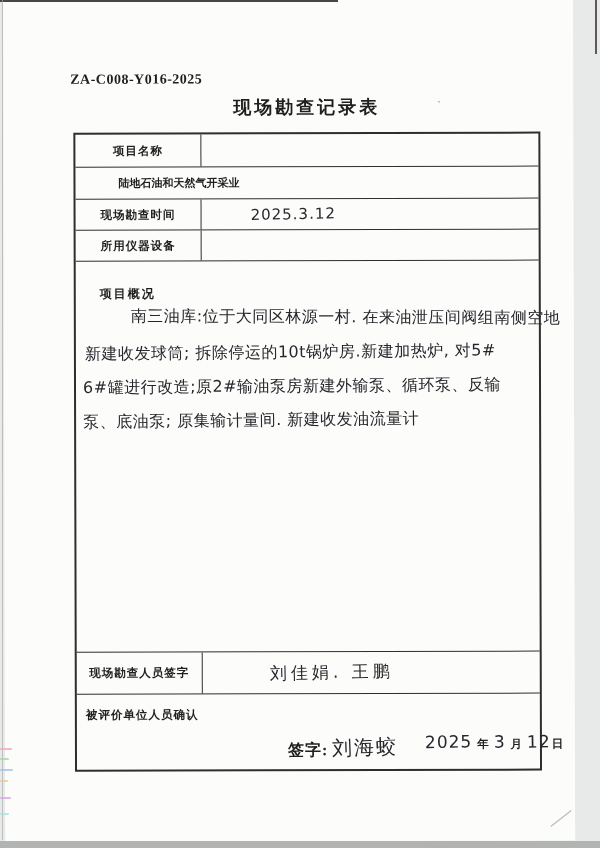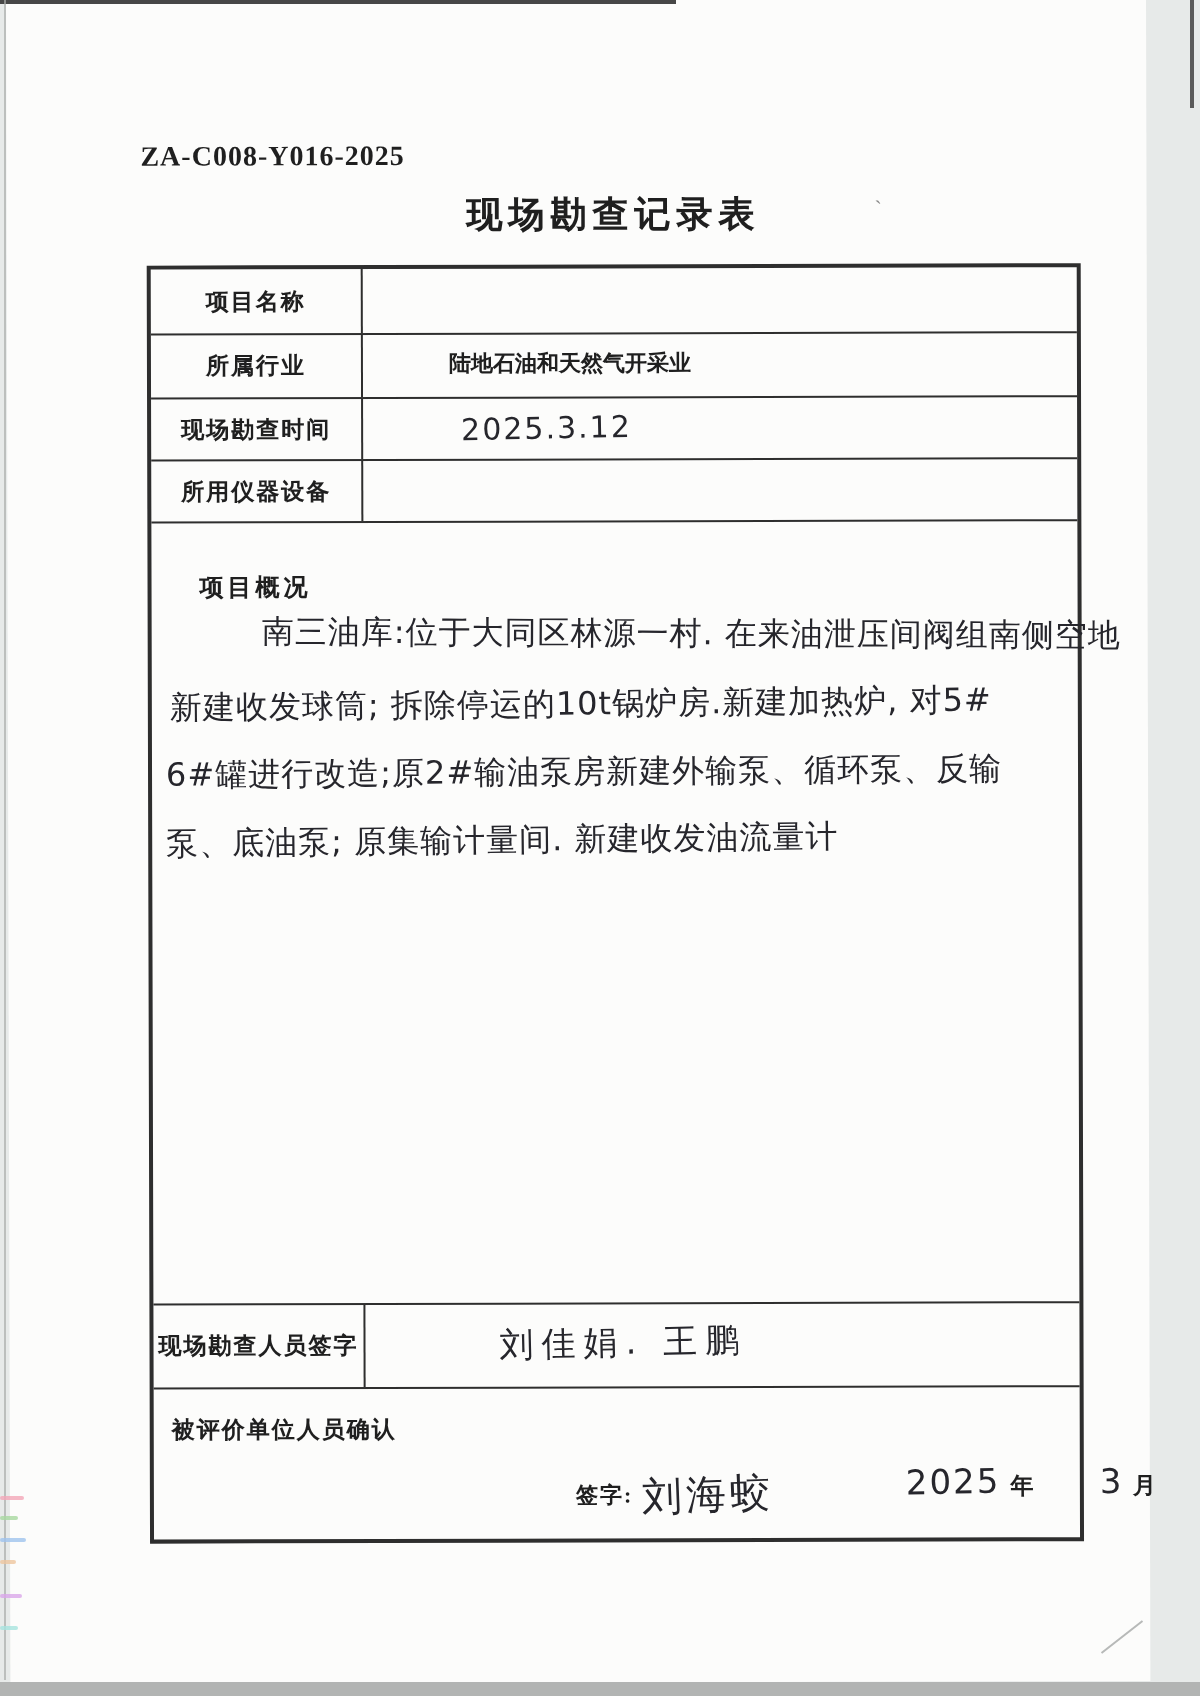--- a/index.html
+++ b/index.html
@@ -48,21 +48,21 @@
   .form-row{display:flex;border-bottom:1.5px solid #2e2e2e;box-sizing:border-box;}
   .form-row:last-child{border-bottom:none;}
   .r1{height:33px;}
   .r2{height:32px;}
   .r3{height:31px;}
   .r4{height:31px;}
   .r5{height:391px;}
   .r6{height:42px;}
   .r7{height:75px;}
   .lbl{
-    width:106px;flex:none;border-right:1.5px solid #2e2e2e;box-sizing:border-box;
+    width:126px;flex:none;border-right:1.5px solid #2e2e2e;box-sizing:border-box;
     display:flex;align-items:center;justify-content:center;
     font-size:11.5px;font-weight:bold;letter-spacing:1px;
   }
   .val{
     flex:1;min-width:0;box-sizing:border-box;
     font-size:11px;font-weight:bold;line-height:1.5;
     padding:3px 7px 0 9px;
   }
   .val-center{display:flex;align-items:center;padding-top:0;margin-left:34px;}
   .hw{
@@ -86,43 +86,42 @@
   .sig-surveyor{
     font-size:17px;letter-spacing:4px;
     padding-left:24px;transform:rotate(-1.2deg);
   }
   .confirm-cell{position:relative;width:100%;}
   .confirm-label{
     position:absolute;left:9px;top:13px;
     font-size:11.5px;font-weight:bold;letter-spacing:1px;
   }
   .sign-line{position:absolute;left:211px;top:40px;display:flex;align-items:flex-start;}
-  .sign-label{font-size:11px;font-weight:bold;padding-top:6px;letter-spacing:1px;}
+  .sign-label{font-size:16px;font-weight:bold;padding-top:6px;letter-spacing:1px;}
   .sign-name{font-size:20px;letter-spacing:2px;transform:rotate(-2deg);margin-left:4px;}
   .date-line{position:absolute;left:348px;top:38px;display:flex;align-items:baseline;}
-  .date-line .hwd{font-size:17px;letter-spacing:1px;transform:rotate(-1deg);margin-left:28px;}
+  .date-line .hwd{font-size:17px;letter-spacing:1px;transform:rotate(-1deg);}
   .date-line .unit{font-size:11.5px;font-weight:bold;margin:0 5px;}
   .date-line .unit-last{margin-right:0;margin-left:1px;}
 </style>
 </head>
 <body>
 
 <div class="paper">
 
   <div class="doc-code">ZA-C008-Y016-2025</div>
   <div class="form-title">现场勘查记录表</div>
 
   <div class="table">
 
     <div class="form-row r1">
       <div class="lbl">项目名称</div>
     </div>
 
     <div class="form-row r2">
-      <div class="lbl">所属行业</div>
       <div class="val val-center">陆地石油和天然气开采业</div>
     </div>
 
     <div class="form-row r3">
       <div class="lbl">现场勘查时间</div>
       <div class="val val-center">
         <span class="hw hw-date">2025.3.12</span>
       </div>
     </div>
 

